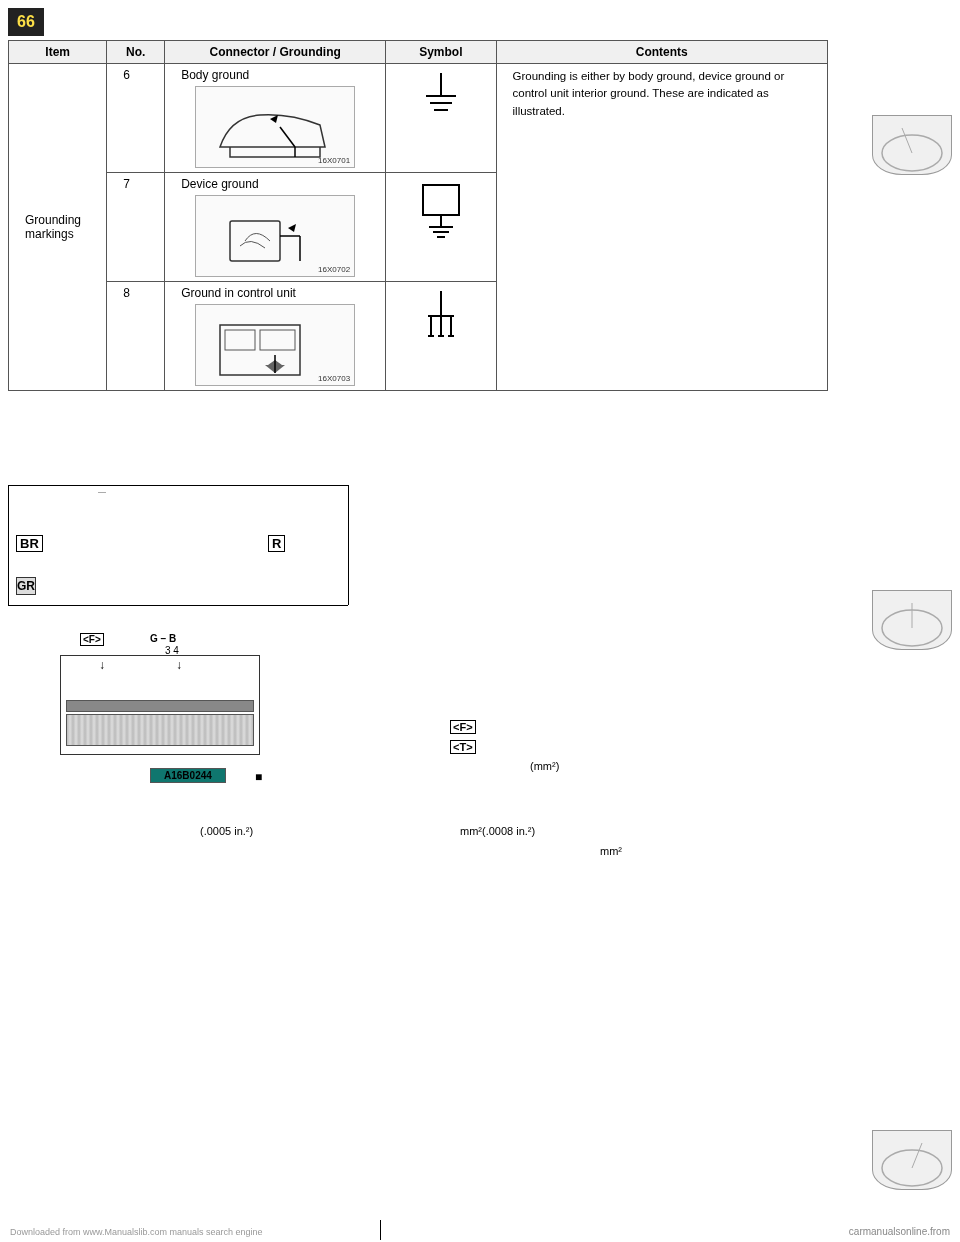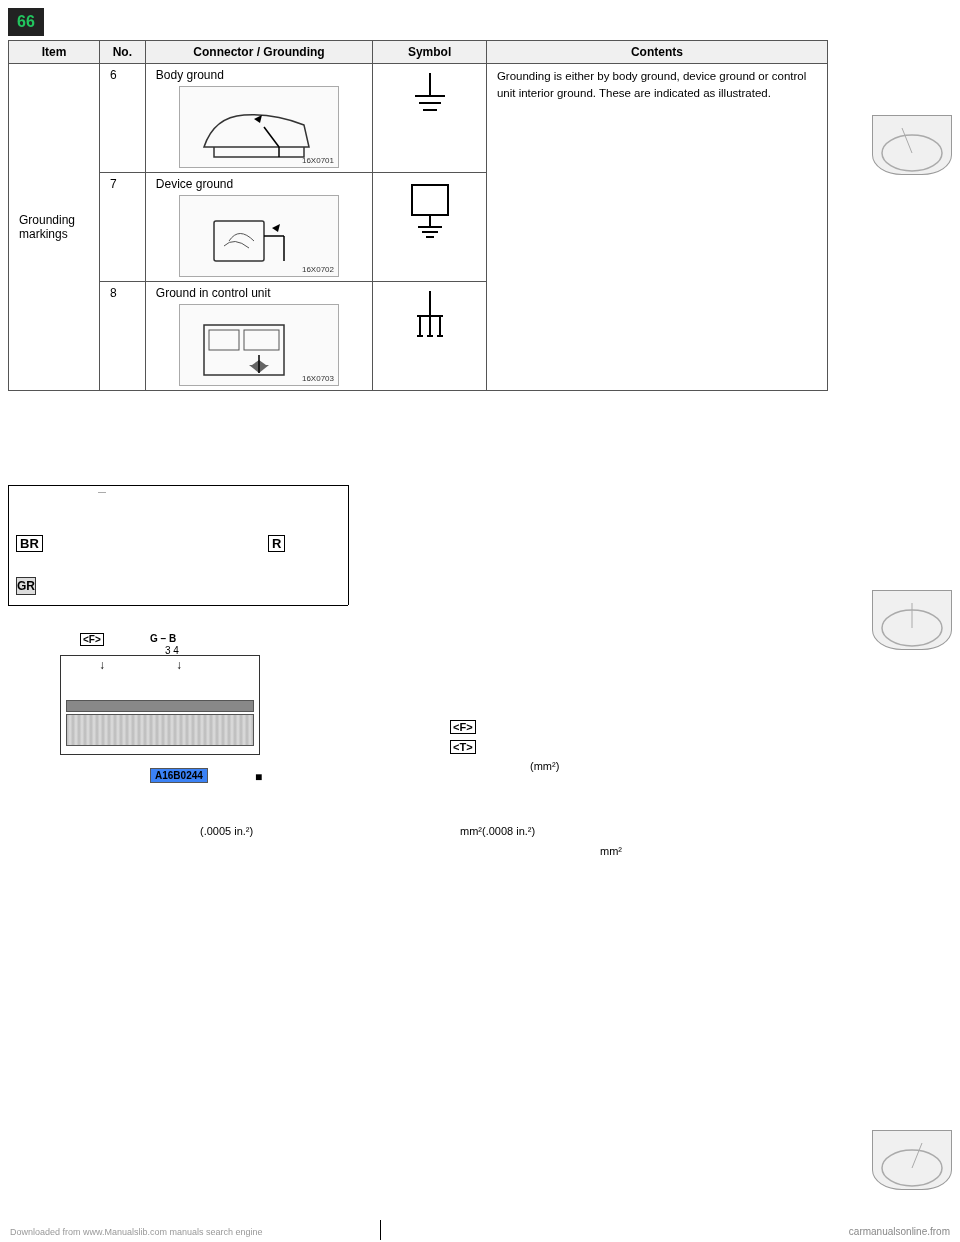--- a/index.html
+++ b/index.html
@@ -14,40 +14,40 @@
     }
 
     
     .page-number-box {
       position: absolute;
       top: 8px;
       left: 8px;
       width: 36px;
       height: 28px;
       background: #222;
-      color: #22c55e;
+      color: #fde047;
       display: flex;
       align-items: center;
       justify-content: center;
       font-size: 16px;
       font-weight: bold;
     }
 
     
     .main-table {
       position: absolute;
       top: 40px;
       left: 8px;
       width: 820px;
       border-collapse: collapse;
       border: 1.5px solid #555;
     }
     .main-table th, .main-table td {
       border: 1px solid #555;
-      padding: 4px 10px;
+      padding: 4px 16px;
       vertical-align: top;
     }
     .main-table th {
       background: #f0f0f0;
       font-weight: bold;
       font-size: 12px;
     }
     .col-item { width: 80px; }
     .col-no { width: 36px; }
     .col-conn { width: 200px; }
@@ -295,21 +295,21 @@
 
     <div style="position:absolute; bottom:42px; left:5px; right:5px; height:12px; background:#888; border:1px solid #555;"></div>
 
     <div style="position:absolute; bottom:8px; left:5px; right:5px; height:32px; background: repeating-linear-gradient(90deg, #bbb 0px, #ddd 3px, #bbb 6px); border:1px solid #555;"></div>
 
     <div style="position:absolute; top:2px; left:38px; font-size:12px;">↓</div>
     <div style="position:absolute; top:2px; left:115px; font-size:12px;">↓</div>
   </div>
 </div>
 
-<div style="position:absolute; top:768px; left:150px; font-size:10px; font-weight:bold; background:#3b82f6; padding:1px 4px; border:1px solid #555;">A16B0244</div>
+<div style="position:absolute; top:768px; left:150px; font-size:10px; font-weight:bold; background:#0f766e; padding:1px 13px; border:1px solid #555;">A16B0244</div>
 <div style="position:absolute; top:770px; left:255px; font-size:12px;">■</div>
 
 <div style="position:absolute; top:720px; left:450px; font-size:11px; font-weight:bold; border:1px solid #000; padding:0 2px;">&lt;F&gt;</div>
 <div style="position:absolute; top:740px; left:450px; font-size:11px; font-weight:bold; border:1px solid #000; padding:0 2px;">&lt;T&gt;</div>
 <div style="position:absolute; top:760px; left:530px; font-size:11px;">(mm²)</div>
 
 <div style="position:absolute; top:825px; left:200px; font-size:11px;">
   <span>(.0005 in.²)</span>
 </div>
 <div style="position:absolute; top:825px; left:460px; font-size:11px;">

